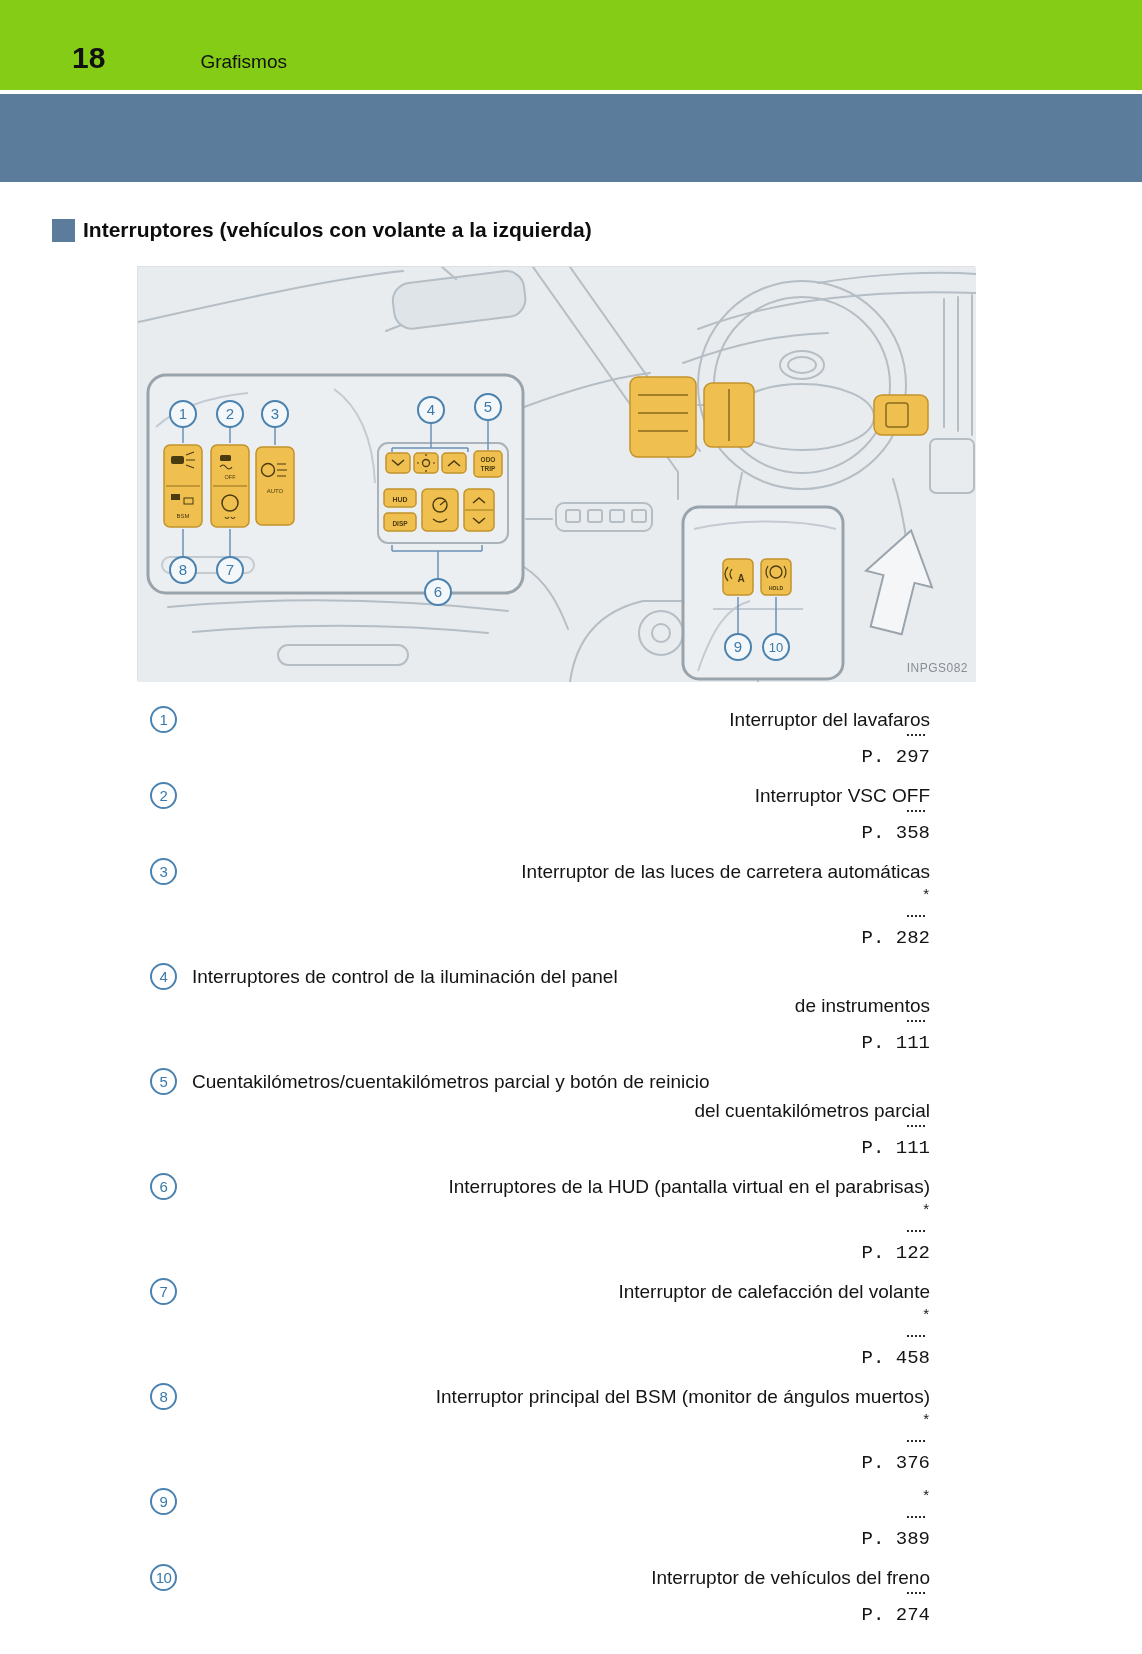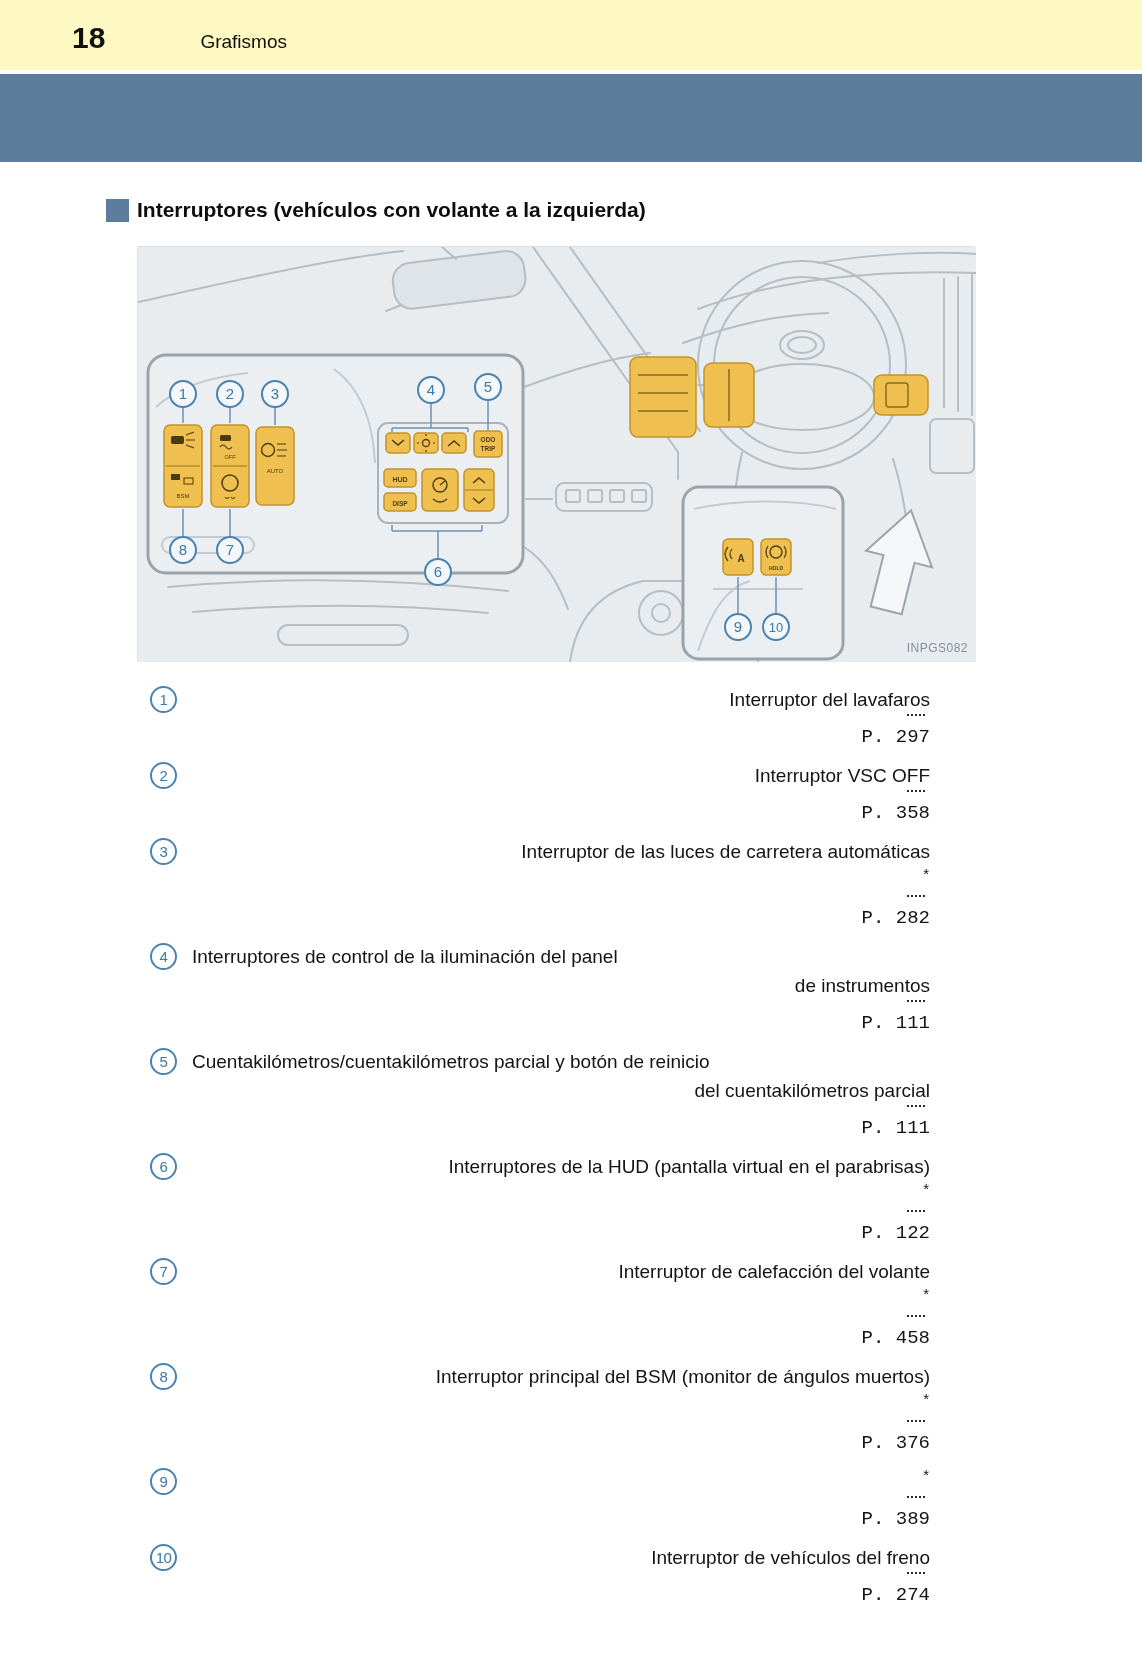--- a/index.html
+++ b/index.html
@@ -1,25 +1,25 @@
 <!DOCTYPE html>
 <html><head>
 <meta charset="utf-8">
 <style>
   * { margin:0; padding:0; box-sizing:border-box; }
   html,body { background:#ffffff; }
   body { font-family:"Liberation Sans", sans-serif; color:#141414; }
   .page { position:relative; width:1142px; height:1654px; background:#ffffff; overflow:hidden; }
 
-  .header-strip { height:70px; background:#fef9c3; display:flex; align-items:flex-end; padding:0 0 15px 72px;text-align:right; }
+  .header-strip { height:90px; background:#84cc16; display:flex; align-items:flex-end; padding:0 0 15px 72px;text-align:right; }
   .page-number { font-size:30px; font-weight:bold; color:#111; }
   .section-name { font-size:19px; margin-left:95px; padding-bottom:2px; color:#111; }
   .dark-band { height:88px; background:#5b7d9b; margin-top:4px; }
 
-  .heading { display:flex; align-items:center; margin:36px 0 0 106px; }
+  .heading { display:flex; align-items:center; margin:36px 0 0 52px; }
   .heading-square { width:23px; height:23px; background:#5b7d9b; margin-right:8px; flex:0 0 23px; }
   .heading-text { font-size:21px; font-weight:bold; color:#0d0d0d; }
 
   .figure { margin:24px 0 0 137px; width:838px; height:415px; background:#e9ecee; border:1px solid #dde1e5; }
   .figure svg { display:block; }
 
   .legend { margin:24px 0 0 150px; width:780px; }
   .legend-row { display:flex; margin-bottom:9px; }
   .lg-num { flex:0 0 27px; width:27px; height:27px; border:2px solid #4a82b0; border-radius:50%;
             color:#3a79a9; font-size:15px; display:flex; align-items:center; justify-content:center;

